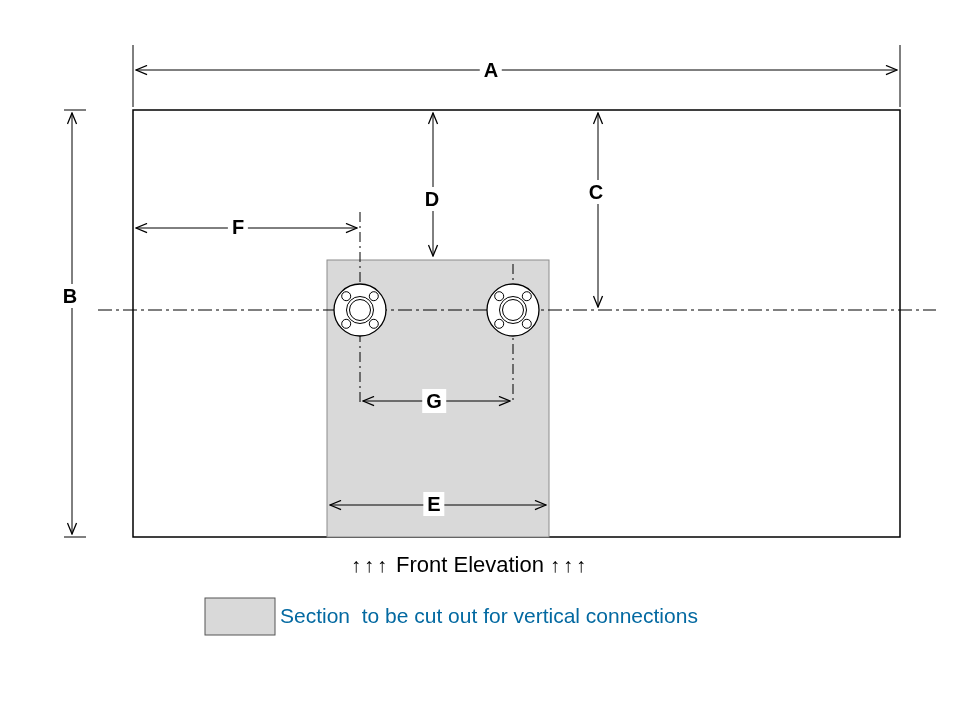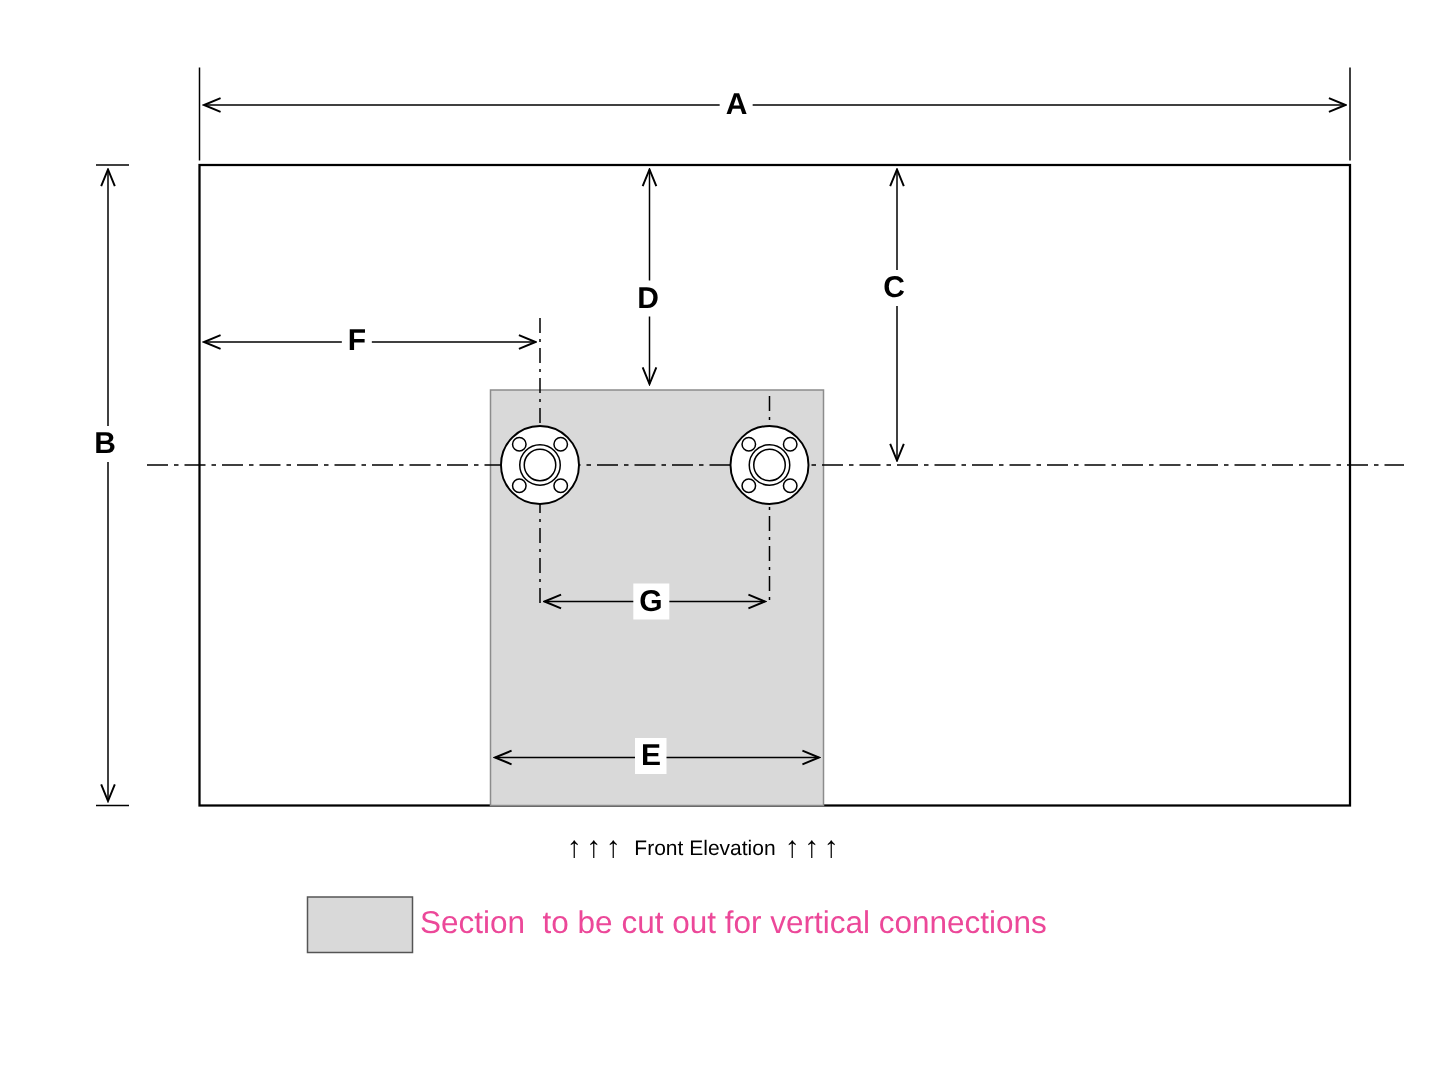--- a/index.html
+++ b/index.html
@@ -27,36 +27,36 @@
     position: absolute;
     left: 470px;
     top: 565px;
     transform: translate(-50%, -50%);
     display: flex;
     align-items: center;
     gap: 6px;
     white-space: nowrap;
   }
   .caption-text {
-    font-size: 14px;
+    font-size: 22px;
     color: #000000;
   }
   .caption-arrows {
     font-size: 20px;
     color: #000000;
     letter-spacing: 3px;
     line-height: 1;
   }
   .legend-text {
     position: absolute;
     left: 280px;
     top: 616px;
     transform: translateY(-50%);
     font-size: 21px;
-    color: #ec4899;
+    color: #0369a1;
     white-space: pre;
   }
 </style>
 </head>
 <body>
 
 <div id="canvas">
 
   <svg id="drawing" width="960" height="720" viewBox="0 0 960 720">
     <defs>

